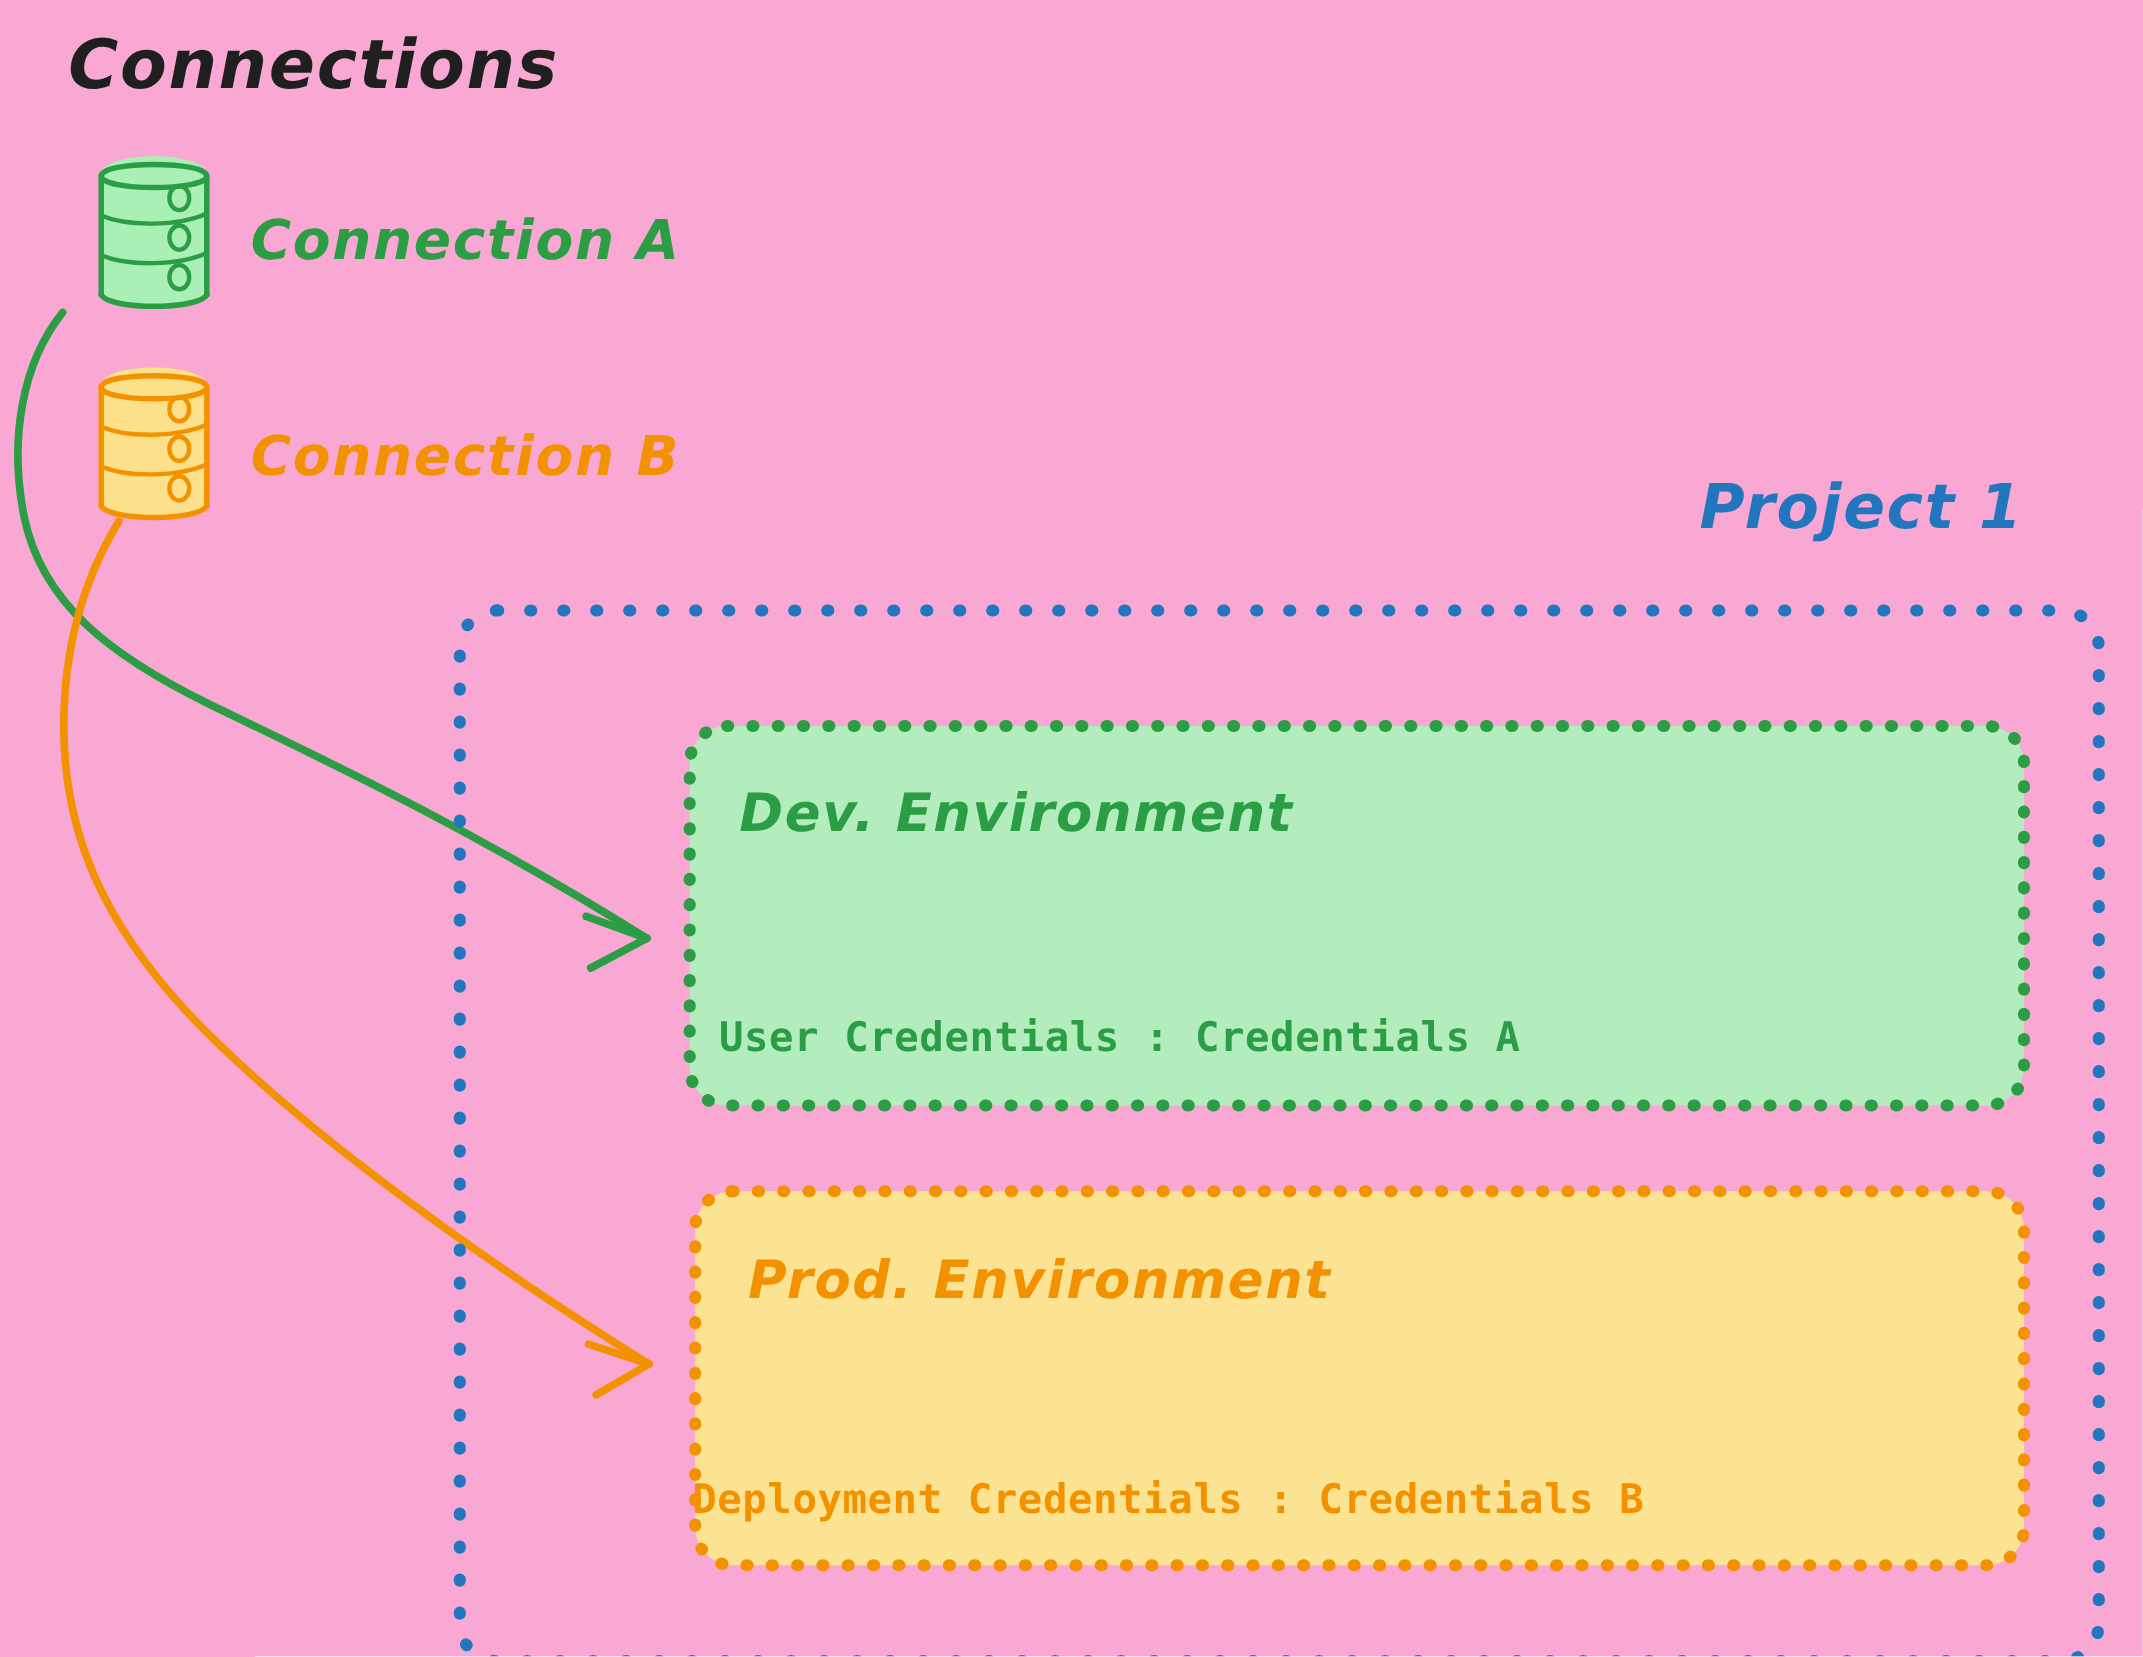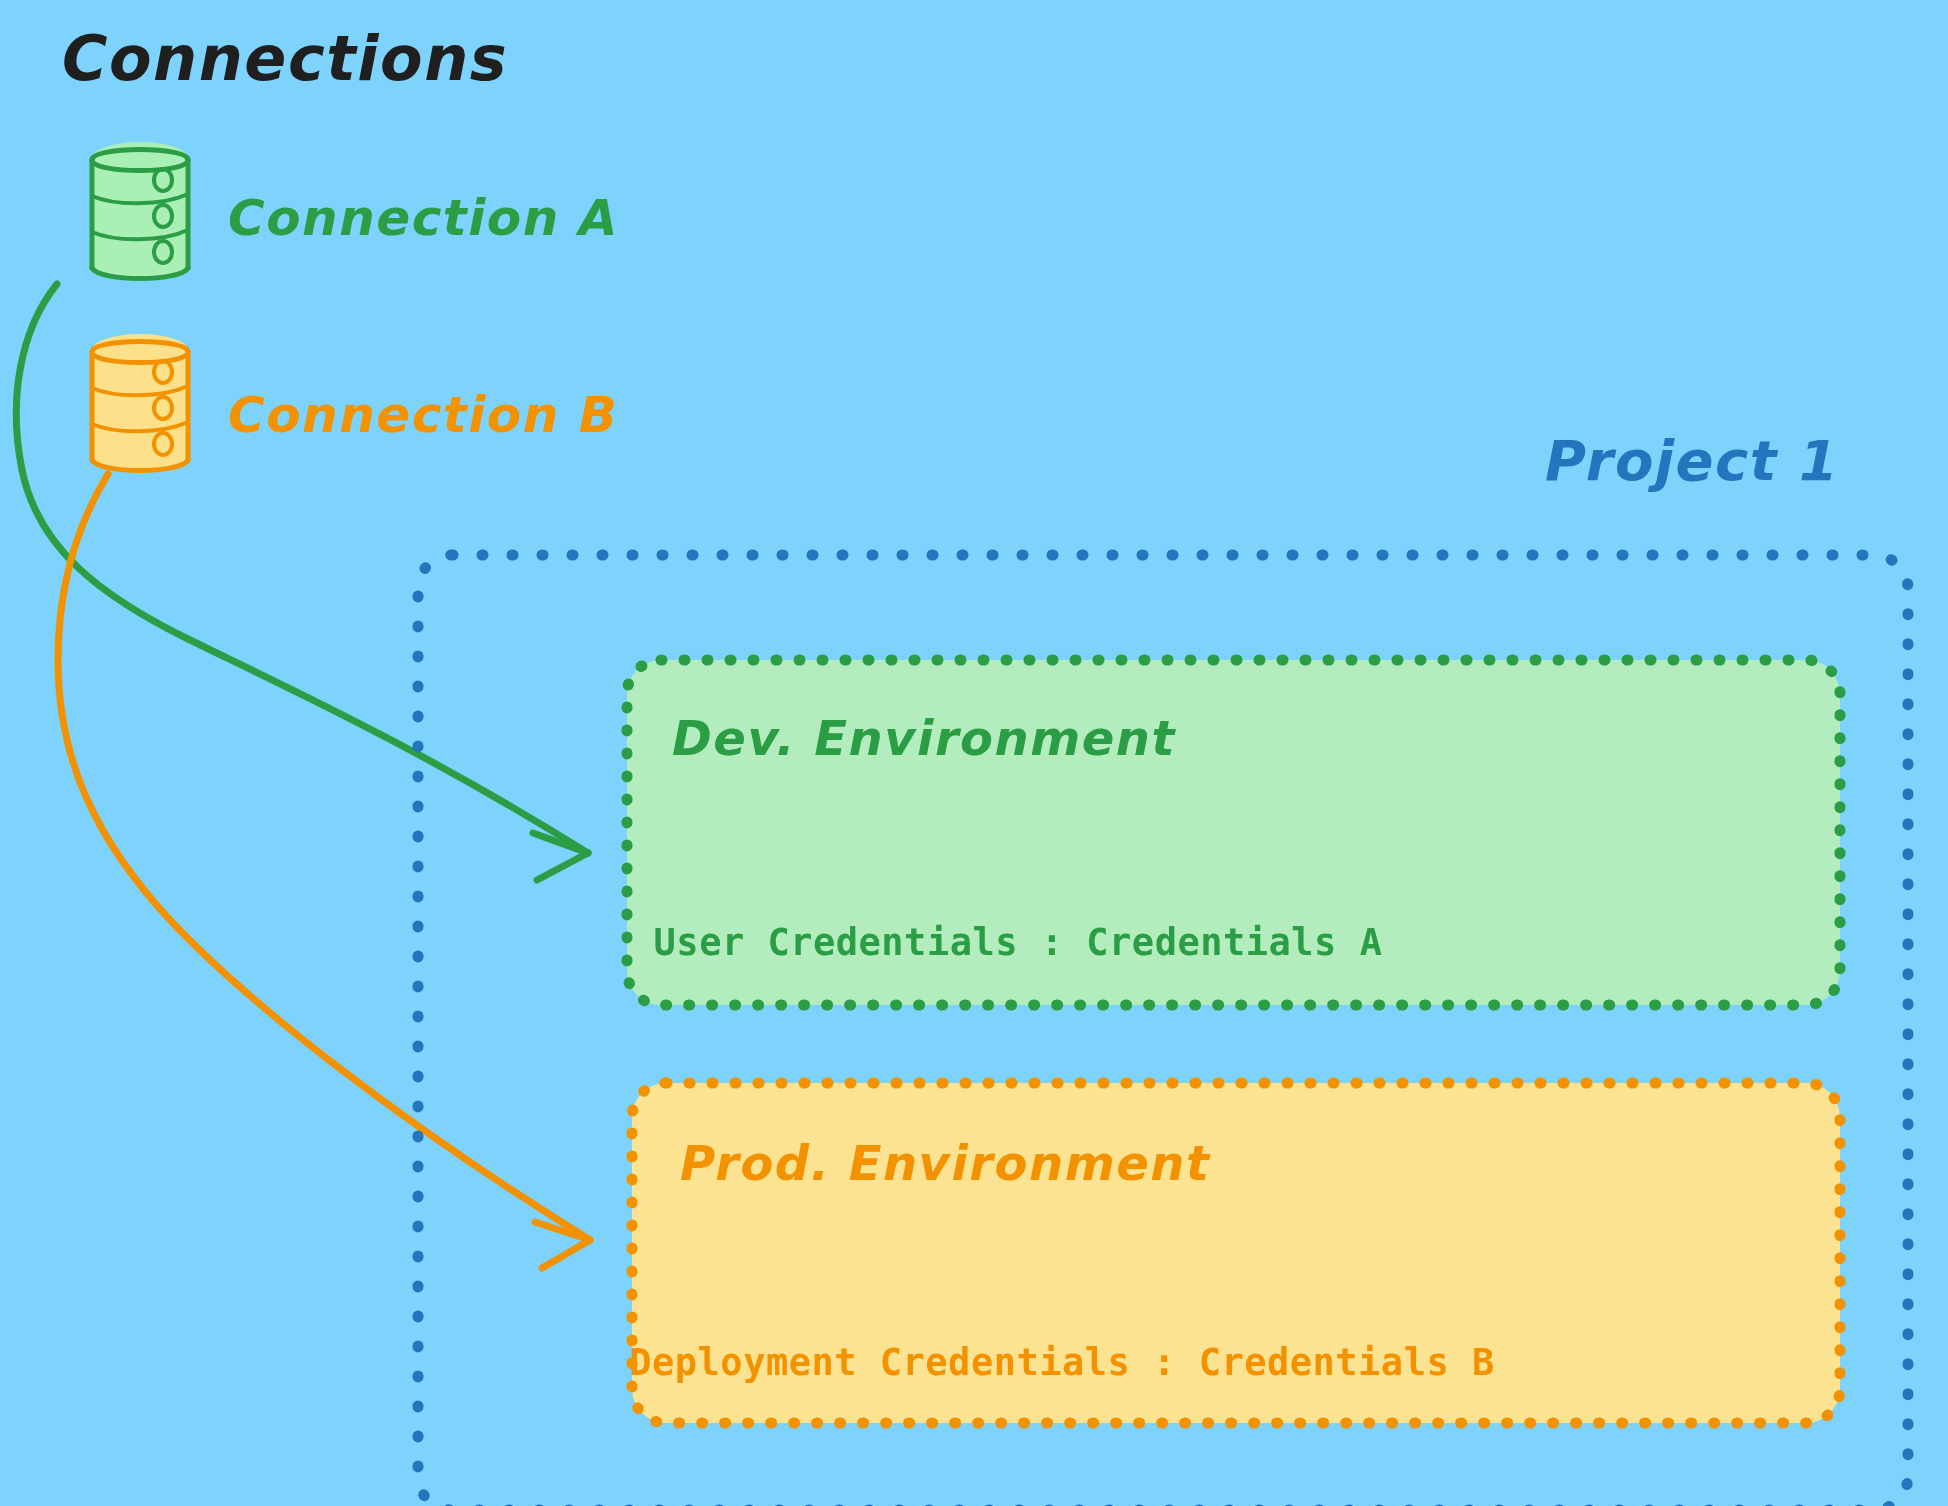--- a/index.html
+++ b/index.html
@@ -7,21 +7,21 @@
     padding: 0;
     background: #ffffff;
   }
   body {
     font-family: "DejaVu Sans", sans-serif;
   }
   #canvas {
     position: relative;
     width: 1948px;
     height: 1506px;
-    background: #7dd3fc;
+    background: #f9a8d4;
     overflow: hidden;
   }
   #canvas svg.layer {
     position: absolute;
     left: 0;
     top: 0;
     width: 1948px;
     height: 1506px;
   }
   .hand-text {

